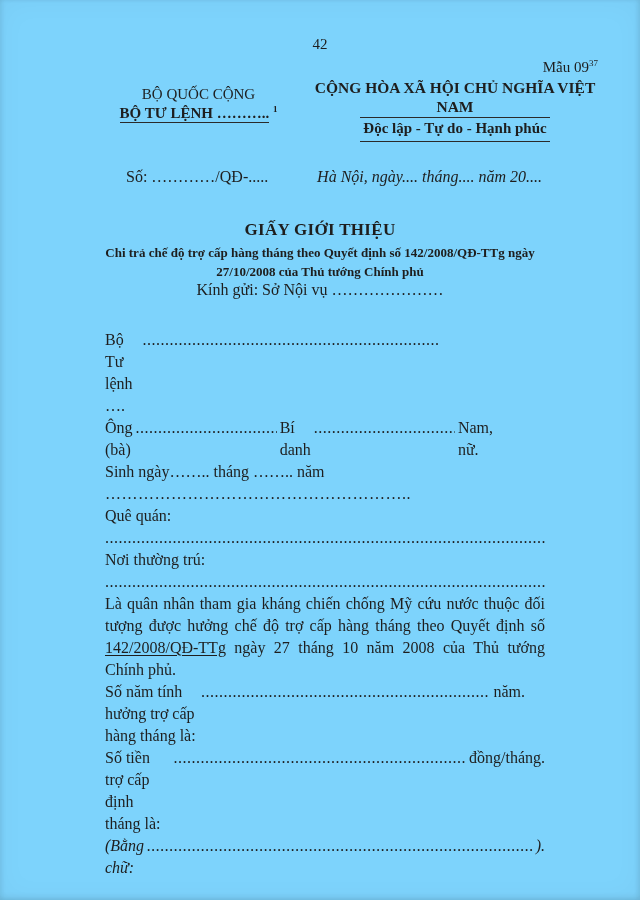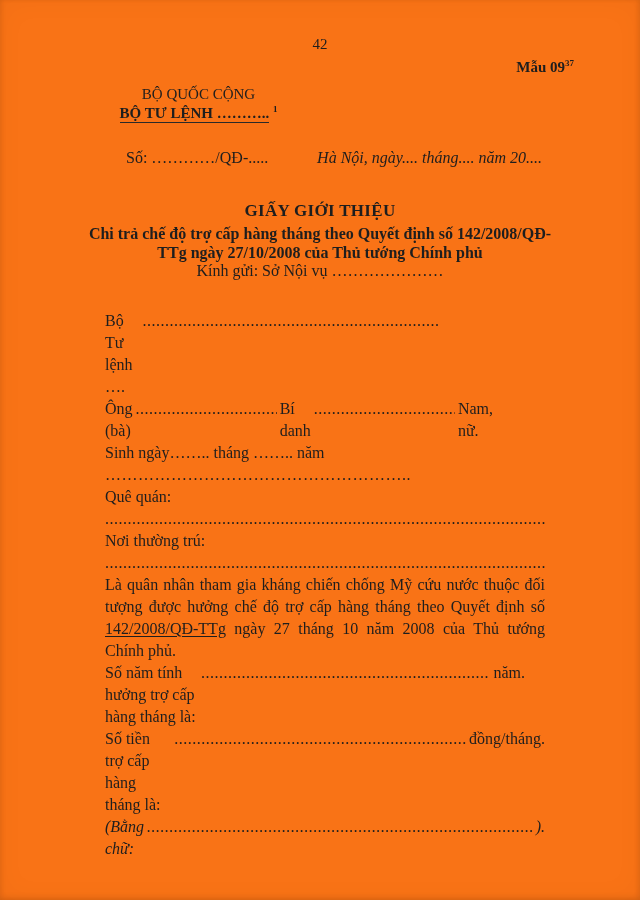--- a/index.html
+++ b/index.html
@@ -1,45 +1,45 @@
 <!DOCTYPE html>
 <html><head>
 <meta charset="utf-8">
 <style>
   html,body { margin:0; padding:0; background:#ffffff; }
   .page {
     position:relative;
     width:640px; height:900px;
-    background:#f97316;
+    background:#7dd3fc;
     box-sizing:border-box;
     font-family:"Liberation Serif","DejaVu Serif",serif;
     color:#1e1e1e;
     overflow:hidden;
     box-shadow: inset 0 0 30px rgba(0,0,0,0.035),
                 inset -3px 0 4px rgba(0,0,0,0.05),
                 inset 3px 0 4px rgba(0,0,0,0.04),
                 inset 0 -4px 5px rgba(0,0,0,0.06);
   }
   .page-number { text-align:center; padding-top:36px; font-size:15px; }
-  .form-code { text-align:right; padding-right:66px; margin-top:6px; font-weight:bold; font-size:15px; }
+  .form-code { text-align:right; padding-right:42px; margin-top:6px; font-weight:normal; font-size:15px; }
   sup { font-size:9px; vertical-align:super; line-height:0; }
 
   .header-row { display:flex; justify-content:space-between; padding:2px 44px 0 86px; }
   .hdr-left { width:225px; text-align:center; font-size:15px; line-height:19px; margin-top:7px; }
   .hdr-left .line2 { font-weight:bold; white-space:nowrap; }
   .hdr-left .line2 .u-span { border-bottom:1.5px solid #2a2a2a; padding-bottom:1px; }
   .hdr-right { width:282px; text-align:center; font-size:15.5px; line-height:19px; font-weight:bold; }
   .hdr-right .motto { display:inline-block; font-size:15px; border-top:1.5px solid #2a2a2a; border-bottom:1.5px solid #2a2a2a; padding:1px 3px 3px 3px; margin-top:1px; }
 
   .ref-row { display:flex; justify-content:space-between; padding:26px 98px 0 126px; font-size:16px; }
   .date-line { font-style:italic; }
 
   .title-block { margin-top:34px; text-align:center; }
   .title-main { font-size:17px; font-weight:bold; letter-spacing:0.3px; }
-  .title-sub  { font-size:16px; font-weight:bold; max-width:474px; margin:3px auto 0; line-height:19px; }
+  .title-sub  { font-size:13px; font-weight:bold; max-width:474px; margin:3px auto 0; line-height:19px; }
 
   .recipient { text-align:center; font-size:16px; }
 
   .body-block { margin:30px 95px 0 105px; font-size:16px; }
   .body-block p { margin:0; line-height:22px; }
   .leader { display:flex; }
   .leader .fill { flex:1 1 auto; overflow:hidden; white-space:nowrap; letter-spacing:0.5px; margin:0 3px; }
   .w-intro { width:338px; }
   .w-name  { width:388px; }
   .w-years { width:420px; }
@@ -54,20 +54,24 @@
 <div class="page">
 
   <div class="page-number">42</div>
 
   <div class="form-code"><span>Mẫu 09</span><sup>37</sup></div>
 
   <div class="header-row">
     <div class="hdr-left">
       <div>BỘ QUỐC CỘNG</div>
       <div class="line2"><span class="u-span">BỘ TƯ LỆNH ………..</span> <sup>1</sup></div>
+    </div>
+    <div class="hdr-right">
+      <div>CỘNG HÒA XÃ HỘI CHỦ NGHĨA VIỆT NAM</div>
+      <div><span class="motto">Độc lập - Tự do - Hạnh phúc</span></div>
     </div>
   </div>
 
   <div class="ref-row">
     <span>Số: …………/QĐ-.....</span>
     <span class="date-line">Hà Nội, ngày.... tháng.... năm 20....</span>
   </div>
 
   <div class="title-block">
     <div class="title-main">GIẤY GIỚI THIỆU</div>
@@ -102,21 +106,21 @@
 
     <p class="justify"><span>Là quân nhân tham gia kháng chiến chống Mỹ cứu nước thuộc đối tượng được hưởng chế độ trợ cấp hàng tháng theo Quyết định số </span><span class="ref-underline">142/2008/QĐ-TTg</span><span> ngày 27 tháng 10 năm 2008 của Thủ tướng Chính phủ.</span></p>
 
     <p class="leader w-years">
         <span>Số năm tính hưởng trợ cấp hàng tháng là:</span>
         <span class="fill">........................................................................................................................................................................................</span>
         <span>năm.</span>
       </p>
 
     <p class="leader">
-        <span>Số tiền trợ cấp hàng tháng là:</span>
+        <span>Số tiền trợ cấp định tháng là:</span>
         <span class="fill">........................................................................................................................................................................................</span>
         <span>đồng/tháng.</span>
       </p>
 
     <p class="leader italic">
         <span>(Bằng chữ:</span>
         <span class="fill">........................................................................................................................................................................................</span>
         <span>).</span>
       </p>
 

